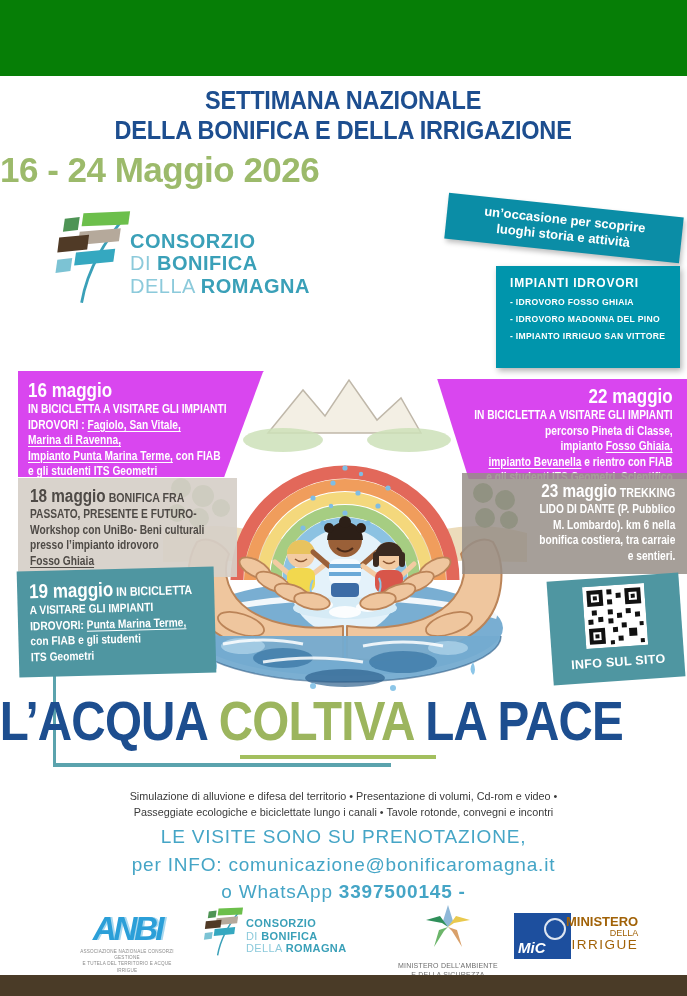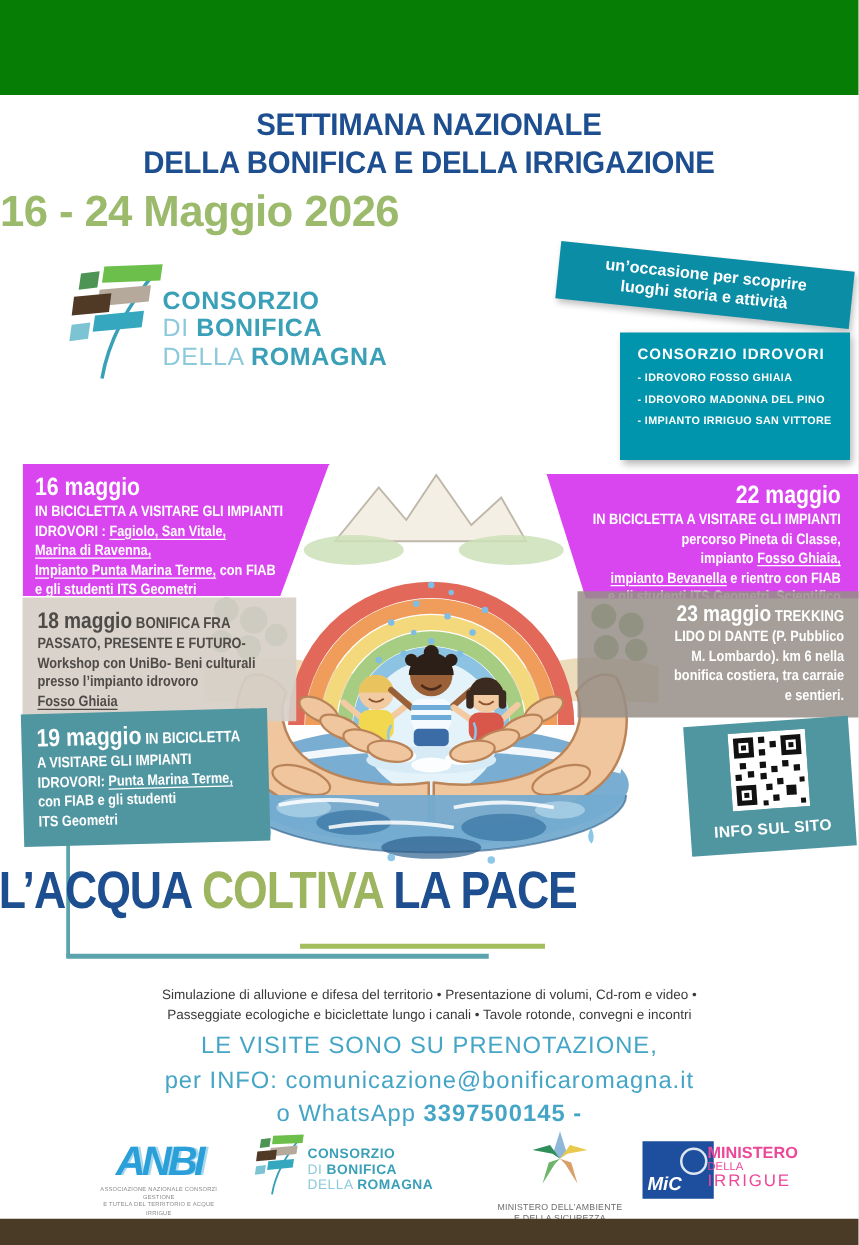--- a/index.html
+++ b/index.html
@@ -57,21 +57,21 @@
   .qrbox{left:550px;top:577px;width:132px;height:104px;background:#4f96a1;transform:rotate(-4deg);
          text-align:center;padding-top:8px;box-sizing:border-box;z-index:4;}
   .qrbox .lbl{color:#fff;font-weight:700;font-size:12.5px;margin-top:4px;letter-spacing:.3px;}
 
   
   .tl-v{left:53px;top:676px;width:3px;height:90px;background:#5ba3ad;z-index:2;}
   .tl-h{left:53px;top:763px;width:338px;height:4px;background:#5ba3ad;z-index:2;}
   .gl-h{left:240px;top:755px;width:196px;height:4px;background:#a3bf5e;z-index:2;}
 
   
-  .slogan{left:0;top:688px;width:622px;text-align:left;font-weight:700;font-size:42px;letter-spacing:-1px;z-index:2;}
+  .slogan{left:0;top:688px;width:622px;text-align:right;font-weight:700;font-size:56px;letter-spacing:-1px;z-index:2;}
   .slogan .in{display:inline-block;width:118%;margin-left:-9%;transform:scaleX(.85);transform-origin:50% 0;}
   .s-blue{color:#1d4e8f;} .s-green{color:#9cb55e;}
 
   
   .activities{left:0;top:771px;width:687px;text-align:center;color:#3a3a3a;font-size:10.8px;line-height:1.55;}
   .booking{left:0;top:823px;width:687px;text-align:center;color:#45a5c6;font-size:19px;line-height:1.45;letter-spacing:.8px;}
   .booking b{font-weight:700;}
 
   
   .anbi{left:72px;top:912px;width:110px;text-align:center;}
@@ -80,21 +80,21 @@
   .anbi-cap{font-size:4.6px;color:#8a8a8a;line-height:1.35;margin-top:4px;letter-spacing:.2px;}
   .c2-mark{left:200px;top:906px;width:44px;height:52px;}
   .c2-text{left:246px;top:917px;color:#3aa0b8;font-size:11px;font-weight:700;line-height:1.15;letter-spacing:.4px;}
   .c2-text .lt{color:#8ccadb;font-weight:400;}
   .amb{left:388px;top:903px;width:120px;text-align:center;}
   .amb-cap{font-size:7px;color:#6d6d6d;line-height:1.3;margin-top:4px;letter-spacing:.2px;}
   .mic{left:514px;top:913px;width:57px;height:46px;background:#1d4f9e;color:#fff;position:absolute;}
   .mic .mt{position:absolute;left:4px;bottom:3px;font-weight:700;font-size:15px;font-style:italic;}
   .mic .globe{position:absolute;right:5px;top:5px;width:22px;height:22px;border:2px solid rgba(255,255,255,.85);
               border-radius:50%;box-sizing:border-box;}
-  .cult-text{left:566px;top:915px;color:#ec4899;line-height:1.05;}
+  .cult-text{left:566px;top:915px;color:#a16207;line-height:1.05;text-align:right;}
   .cult-text .a{font-size:13px;font-weight:700;}
   .cult-text .b{font-size:9px;font-weight:400;}
   .cult-text .c{font-size:13.5px;font-weight:400;letter-spacing:1.5px;}
 
   .illu{left:163px;top:328px;width:364px;height:368px;z-index:2;}
 </style>
 </head>
 <body>
 
 <div class="poster">
@@ -124,21 +124,21 @@
     <span class="lt">DI </span><span>BONIFICA</span><br>
     <span class="lt">DELLA </span><span>ROMAGNA</span>
   </div>
 
   <div class="abs ribbon">
     <span>un’occasione per scoprire</span><br>
     <span>luoghi  storia e attività</span>
   </div>
 
   <div class="abs impianti">
-    <div class="tt">CONSORZIO IDROVORI</div>
+    <div class="tt">IMPIANTI IDROVORI</div>
     <div class="it">- IDROVORO FOSSO GHIAIA</div>
     <div class="it">- IDROVORO MADONNA DEL PINO</div>
     <div class="it">- IMPIANTO IRRIGUO SAN VITTORE</div>
   </div>
 
   <div class="abs band band-left">
     <div class="cond">
       <div class="ev-date">16 maggio</div>
       <div class="ev-body">
         <span>IN BICICLETTA A VISITARE GLI IMPIANTI</span><br>

